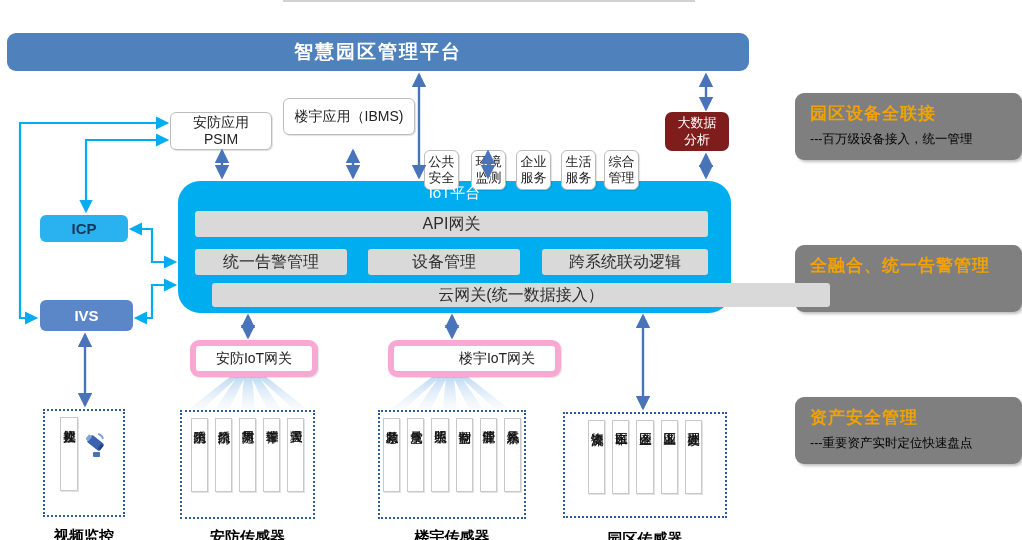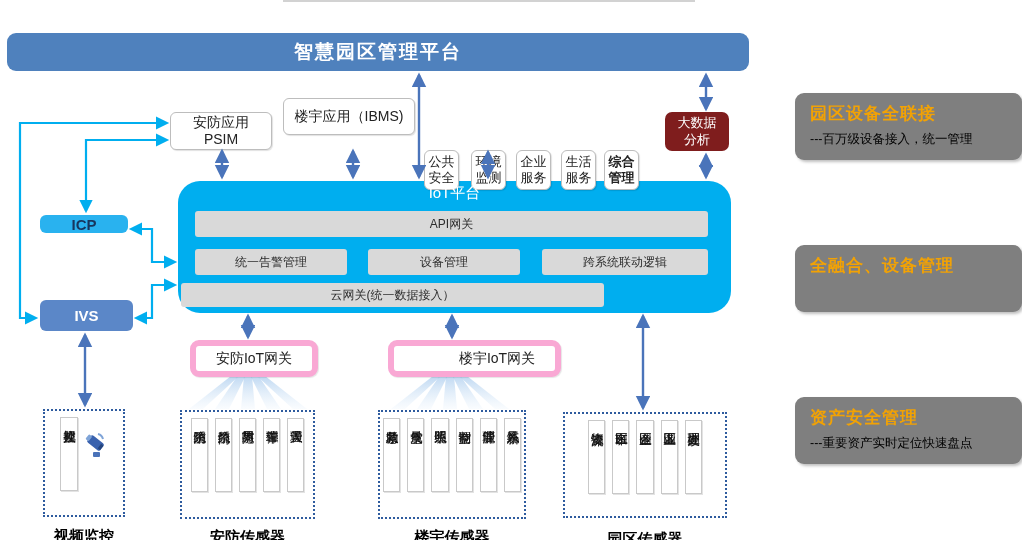--- a/index.html
+++ b/index.html
@@ -14,38 +14,38 @@
   .banner{left:7px;top:33px;width:742px;height:38px;background:#4f81bd;border-radius:9px;
           display:flex;align-items:center;justify-content:center;z-index:10;}
   .banner span{color:#fff;font-size:19px;font-weight:bold;letter-spacing:2px;}
 
   
   .wbox{background:#fff;border:1px solid #bdbdbd;border-radius:6px;box-shadow:1px 1px 1px rgba(0,0,0,.12);
         display:flex;align-items:center;justify-content:center;text-align:center;z-index:10;}
   .psim{left:170px;top:112px;width:100px;height:36px;font-size:14px;line-height:1.2;}
   .ibms{left:283px;top:98px;width:130px;height:35px;font-size:14px;}
   .sapp{top:111px;width:33px;height:38px;font-size:13px;line-height:1.25;margin-top:39px;}
-  .sa0{left:424px;} .sa1{left:471px;} .sa2{left:516px;} .sa3{left:561px;} .sa4{left:604px;font-weight:bold;}
+  .sa0{left:424px;} .sa1{left:471px;} .sa2{left:516px;} .sa3{left:561px;} .sa4{left:604px;}
   .bigdata{left:665px;top:112px;width:64px;height:39px;background:#7f1d1d;border-radius:7px;
            display:flex;align-items:center;justify-content:center;text-align:center;
            color:#fff;font-size:13px;line-height:1.3;z-index:10;}
 
   
   .iot{left:178px;top:181px;width:553px;height:132px;background:#00aeef;border-radius:22px;z-index:9;}
   .iot-title{left:178px;top:184px;width:553px;text-align:center;color:#fff;font-size:15px;z-index:11;}
   .gbar{background:#d9d9d9;border-radius:3px;display:flex;align-items:center;justify-content:center;
-        font-size:12px;color:#2d2d2d;z-index:11;}
+        font-size:16px;color:#2d2d2d;z-index:11;}
   .api{left:195px;top:211px;width:513px;height:26px;}
   .mod0{left:195px;top:249px;width:152px;height:26px;}
   .mod1{left:368px;top:249px;width:152px;height:26px;}
   .mod2{left:542px;top:249px;width:166px;height:26px;}
-  .cloud{left:181px;top:283px;width:423px;height:24px;}
-
-  
-  .icp{left:40px;top:215px;width:88px;height:18px;background:#29b2ef;border-radius:6px;
+  .cloud{left:212px;top:283px;width:618px;height:24px;}
+
+  
+  .icp{left:40px;top:215px;width:88px;height:27px;background:#29b2ef;border-radius:6px;
        display:flex;align-items:center;justify-content:center;color:#17365d;font-size:15px;font-weight:bold;z-index:10;}
   .ivs{left:40px;top:300px;width:93px;height:31px;background:#5b87c8;border-radius:6px;
        display:flex;align-items:center;justify-content:center;color:#fff;font-size:15px;font-weight:bold;z-index:10;}
 
   
   .gw{top:340px;height:25px;background:#fff;border:6px solid #f9a8d4;border-radius:9px;
       display:flex;align-items:center;justify-content:center;font-size:14px;box-shadow:1px 1px 1px rgba(0,0,0,.1);z-index:10;}
   .gw1{left:190px;width:116px;} .gw2{left:388px;width:116px;padding-left:45px;}
   .fan{top:365px;z-index:4;} .fan1{left:188px;} .fan2{left:390px;}
 
@@ -181,21 +181,21 @@
       <div class="vcol">固废处理</div>
     </div>
     <div class="grp-label">园区传感器</div>
   </div>
 
   <div class="abs panel p0">
     <div class="pt">园区设备全联接</div>
     <div class="pd">---百万级设备接入，统一管理</div>
   </div>
   <div class="abs panel p1">
-    <div class="pt">全融合、设备管理</div>
+    <div class="pt">全融合、统一告警管理</div>
   </div>
   <div class="abs panel p2">
     <div class="pt">资产安全管理</div>
     <div class="pd">---重要资产实时定位快速盘点</div>
   </div>
 
   <svg class="abs connectors" width="1022" height="540" viewBox="0 0 1022 540">
     <defs>
       <marker id="ab" orient="auto-start-reverse" markerWidth="8" markerHeight="8" refX="5" refY="3">
         <path d="M0,0 L6,3 L0,6 Z" fill="#4a74ba"></path>

